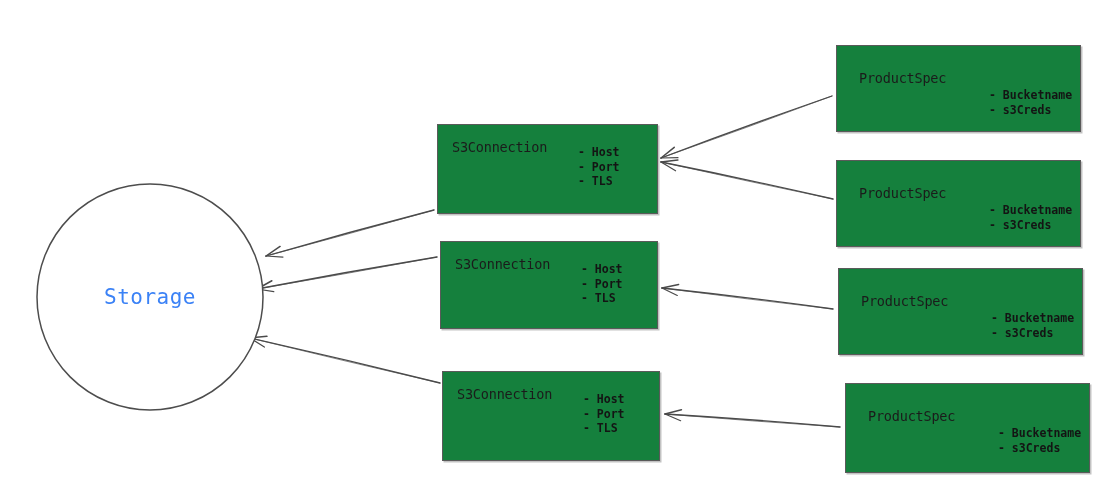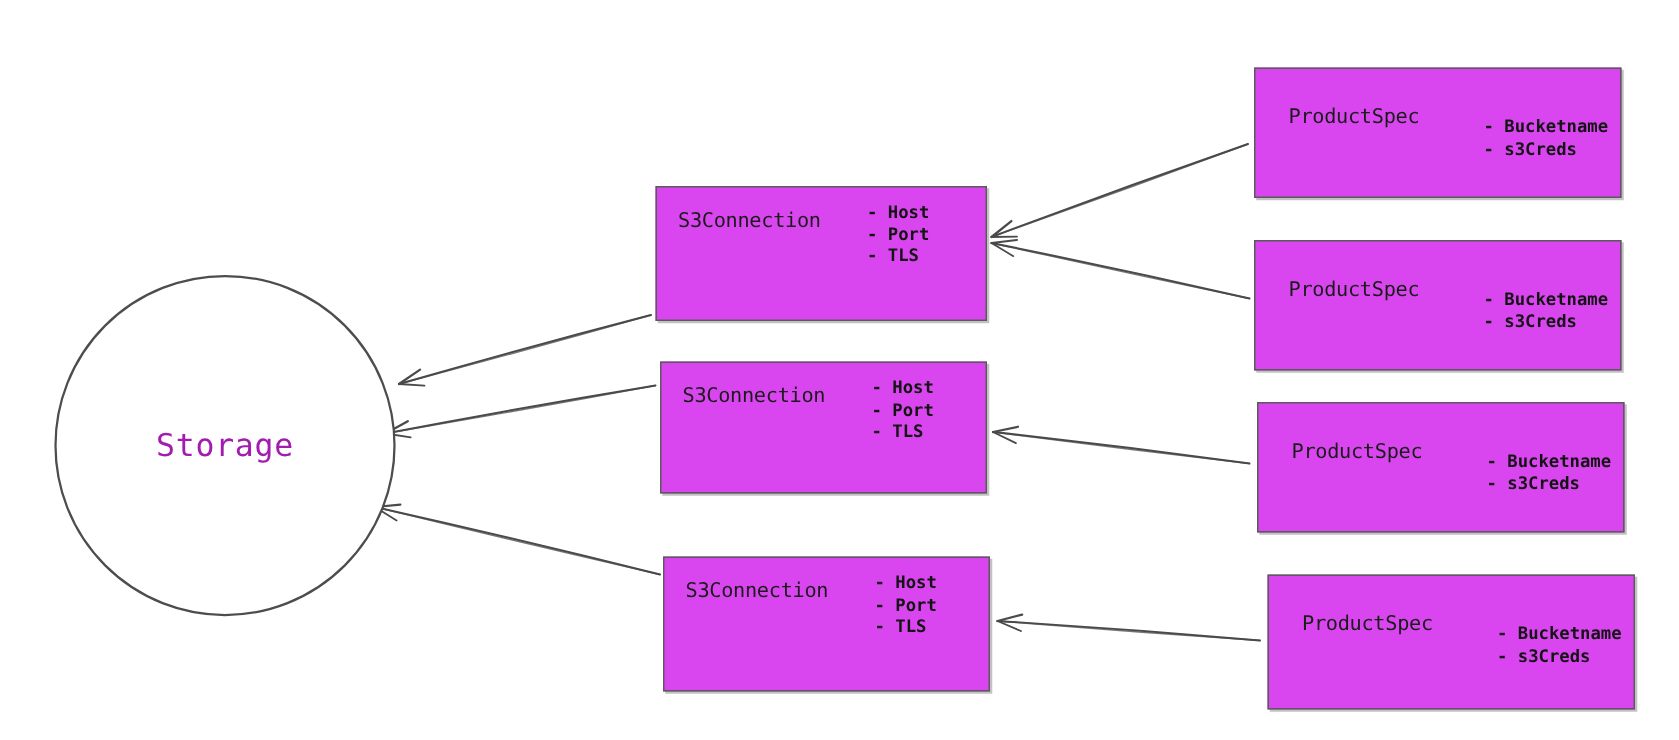--- a/index.html
+++ b/index.html
@@ -21,21 +21,21 @@
     position: absolute;
     top: 0;
     left: 0;
     width: 1119px;
     height: 493px;
     pointer-events: none;
   }
   .node-box {
     position: absolute;
     border: 1.6px solid #5a5a5a;
-    background: #d946ef;
+    background: #15803d;
     box-sizing: border-box;
     box-shadow: 1.5px 1.5px 0 rgba(120,120,120,0.45);
   }
   .node-title {
     position: absolute;
     font-family: "DejaVu Sans Mono", monospace;
     font-size: 13.5px;
     color: #1b1b1b;
     white-space: nowrap;
     letter-spacing: -0.2px;
@@ -46,28 +46,28 @@
     font-size: 11.5px;
     color: #141414;
     line-height: 14.5px;
     white-space: nowrap;
     font-weight: bold;
   }
   .attr-list div {
     white-space: nowrap;
   }
   .s3-title { left: 14px; top: 14px; }
-  .s3-attrs { left: 140px; top: 9px; }
+  .s3-attrs { left: 140px; top: 20px; }
   .ps-title { left: 22px; top: 24px; }
-  .ps-attrs { left: 152px; top: 31px; }
+  .ps-attrs { left: 152px; top: 42px; }
   .circle-label {
     position: absolute;
     font-family: "DejaVu Sans Mono", monospace;
     font-size: 21px;
-    color: #a21caf;
+    color: #3b82f6;
     white-space: nowrap;
     transform: translate(-50%, -50%);
     letter-spacing: 0.5px;
   }
 </style>
 </head>
 <body>
 
 <div id="canvas">
 

